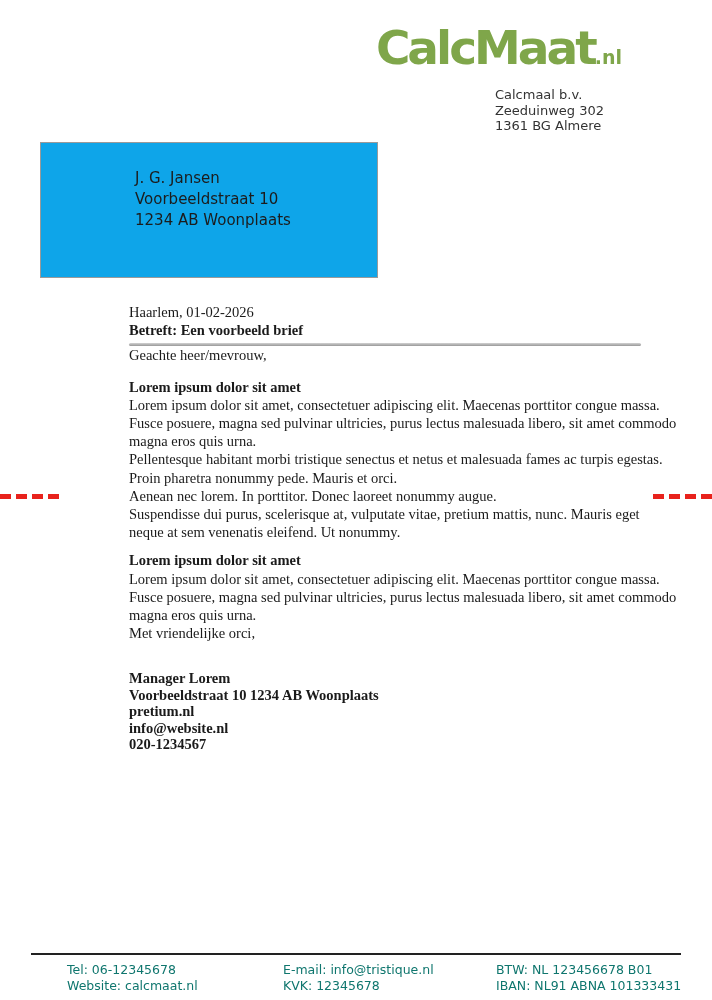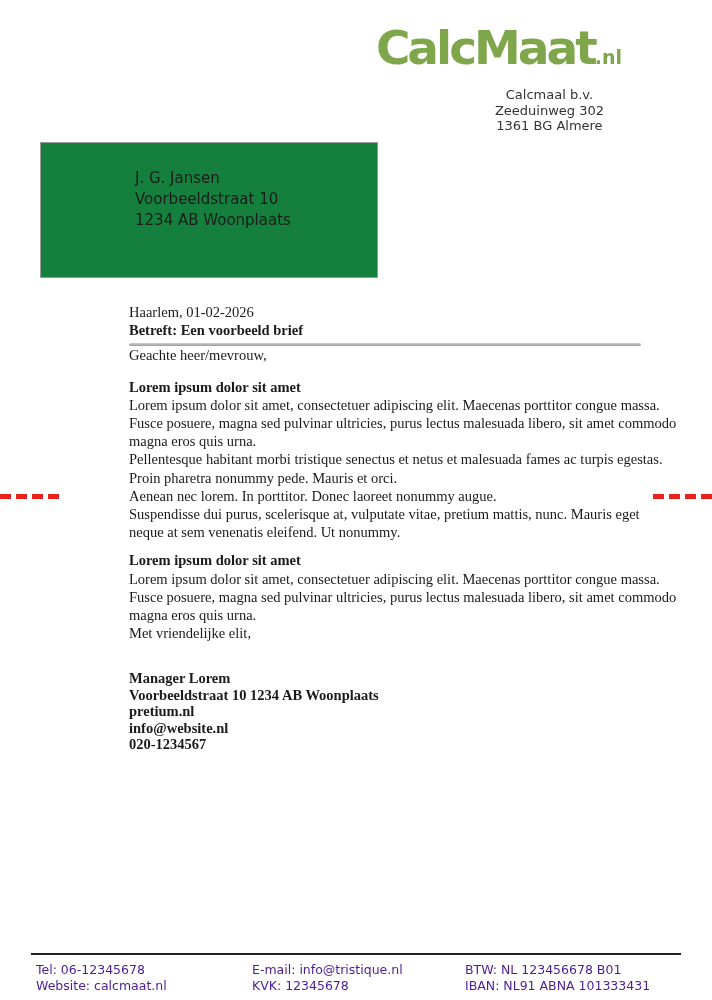--- a/index.html
+++ b/index.html
@@ -12,28 +12,28 @@
   .logo { position:absolute; top:24px; right:90px; text-align:left; white-space:nowrap; }
   .logo-text {
     font-family:"DejaVu Sans", sans-serif; font-weight:bold;
     font-size:47px; line-height:1; letter-spacing:-3px; color:#7fa64a;
   }
   .logo-tld {
     font-family:"DejaVu Sans", sans-serif; font-weight:bold;
     font-size:19px; letter-spacing:0; color:#7fa64a;
   }
   .header-address {
-    position:absolute; top:87px; right:108px; text-align:center;
+    position:absolute; top:87px; right:108px; text-align:left;
     font-family:"DejaVu Sans", sans-serif; font-size:13px; line-height:15.5px; color:#333333;
   }
 
   
   .address-window {
     position:absolute; left:40px; top:142px; width:336px; height:134px;
-    border:1px solid #9a9a9a; background:#15803d;
+    border:1px solid #9a9a9a; background:#0ea5e9;
   }
   .recipient {
     position:absolute; left:94px; top:25px;
     font-family:"DejaVu Sans", sans-serif; font-size:15px; line-height:21px; color:#1c1c1c;
   }
 
   
   .fold-mark { position:absolute; top:494px; width:62px; height:5px; }
   .fold-mark.left  { left:0; }
   .fold-mark.right { right:0; transform:scaleX(-1); }
@@ -53,22 +53,23 @@
   .body-block-0 { margin-top:13px; }
   .body-block-1 { margin-top:10px; }
   .block-heading { font-weight:bold; }
   .closing { margin-top:10px; }
   .signature { margin-top:28px; font-weight:bold; line-height:16.5px; }
 
   
   .footer-line { position:absolute; left:31px; top:953px; width:650px; height:2px; background:#222222; }
   .footer-col {
     position:absolute; top:962px;
-    font-family:"DejaVu Sans", sans-serif; font-size:12.5px; line-height:16px; color:#4c1d95;
+    font-family:"DejaVu Sans", sans-serif; font-size:12.5px; line-height:16px; color:#0f766e;
     white-space:nowrap;
+    margin-left:31px;
   }
   .footer-col.c0 { left:36px; }
   .footer-col.c1 { left:252px; }
   .footer-col.c2 { left:465px; }
 </style>
 </head>
 <body>
 
 <div class="page">
 
@@ -105,21 +106,21 @@
       <p>Pellentesque habitant morbi tristique senectus et netus et malesuada fames ac turpis egestas. Proin pharetra nonummy pede. Mauris et orci.</p>
       <p>Aenean nec lorem. In porttitor. Donec laoreet nonummy augue.</p>
       <p>Suspendisse dui purus, scelerisque at, vulputate vitae, pretium mattis, nunc. Mauris eget neque at sem venenatis eleifend. Ut nonummy.</p>
     </div>
 
     <div class="body-block-1">
       <p class="block-heading">Lorem ipsum dolor sit amet</p>
       <p>Lorem ipsum dolor sit amet, consectetuer adipiscing elit. Maecenas porttitor congue massa. Fusce posuere, magna sed pulvinar ultricies, purus lectus malesuada libero, sit amet commodo magna eros quis urna.</p>
     </div>
 
-    <p class="closing">Met vriendelijke elit,</p>
+    <p class="closing">Met vriendelijke orci,</p>
 
     <div class="signature">
       <div>Manager Lorem</div>
       <div>Voorbeeldstraat 10 1234 AB Woonplaats</div>
       <div>pretium.nl</div>
       <div>info@website.nl</div>
       <div>020-1234567</div>
     </div>
   </div>
 

